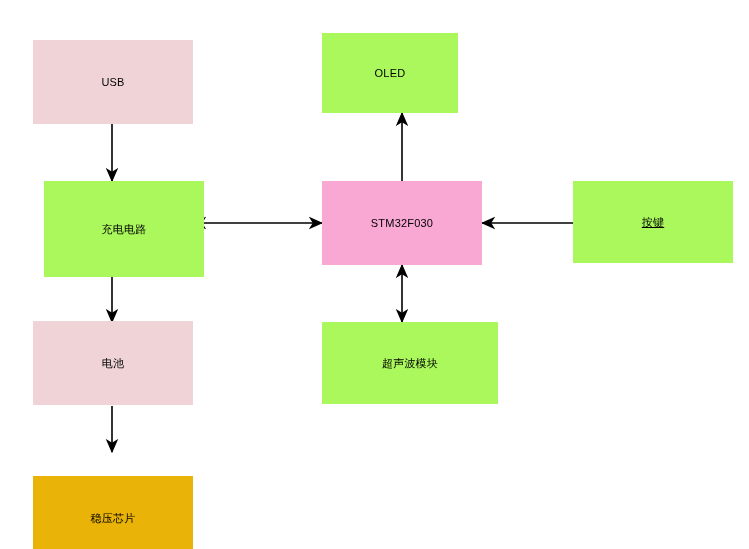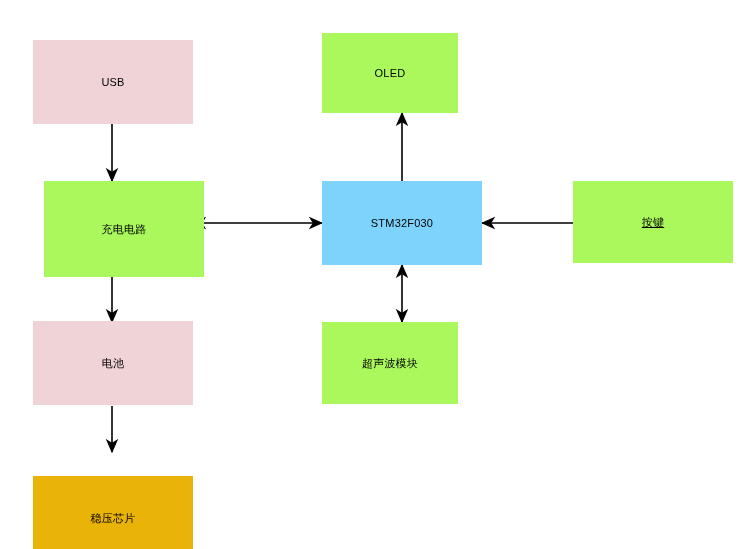--- a/index.html
+++ b/index.html
@@ -83,24 +83,24 @@
       </div>
       <div class="node" style="left: 33px; top: 321px; width: 160px; height: 84px; background: rgb(239, 211, 214);">
         <span class="node-label">电池</span>
       </div>
       <div class="node" style="left: 33px; top: 452px; width: 160px; height: 84px; background: #eab308; margin-top: 24px;">
         <span class="node-label">稳压芯片</span>
       </div>
       <div class="node" style="left: 322px; top: 33px; width: 136px; height: 80px; background: rgb(170, 248, 92);">
         <span class="node-label">OLED</span>
       </div>
-      <div class="node" style="left: 322px; top: 181px; width: 160px; height: 84px; background: #7dd3fc;">
+      <div class="node" style="left: 322px; top: 181px; width: 160px; height: 84px; background: #f9a8d4;">
         <span class="node-label">STM32F030</span>
       </div>
-      <div class="node" style="left: 322px; top: 322px; width: 136px; height: 82px; background: rgb(170, 248, 92);">
+      <div class="node" style="left: 322px; top: 322px; width: 176px; height: 82px; background: rgb(170, 248, 92);">
         <span class="node-label">超声波模块</span>
       </div>
       <div class="node" style="left: 573px; top: 181px; width: 160px; height: 82px; background: rgb(170, 248, 92); text-decoration: underline;">
         <span class="node-label">按键</span>
       </div>
     </div>
 
 </div>
 
 </body></html>

